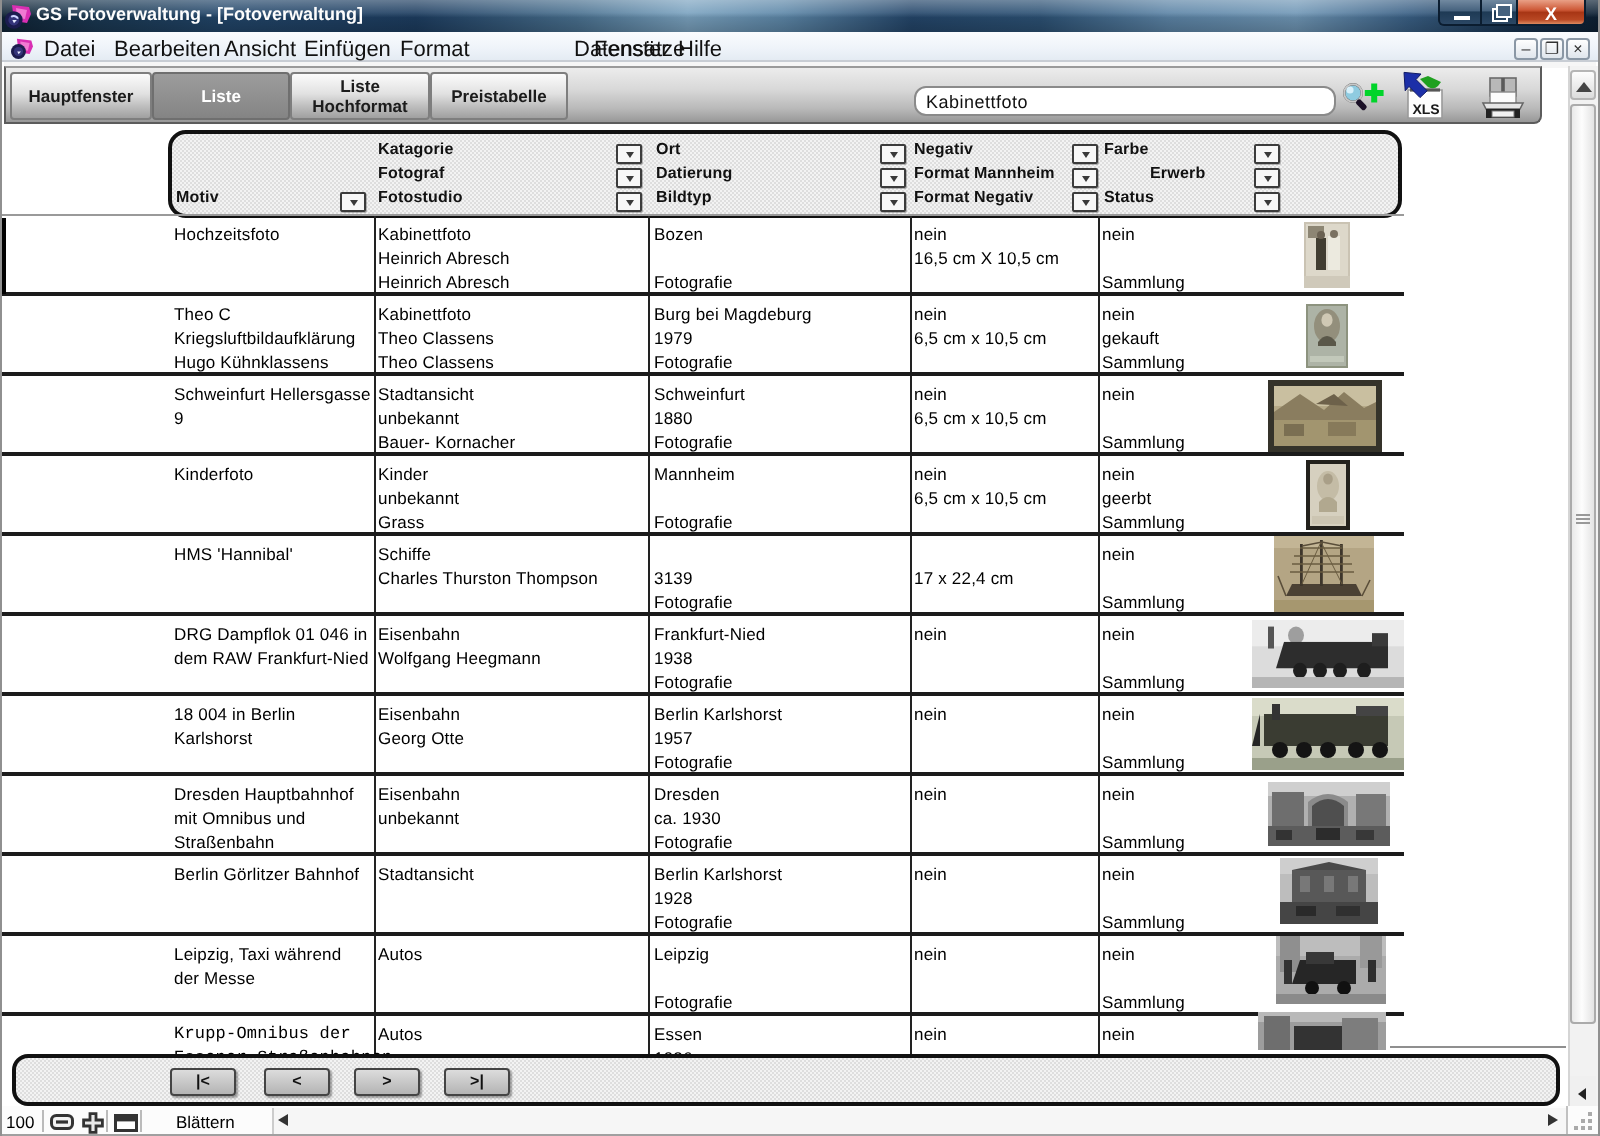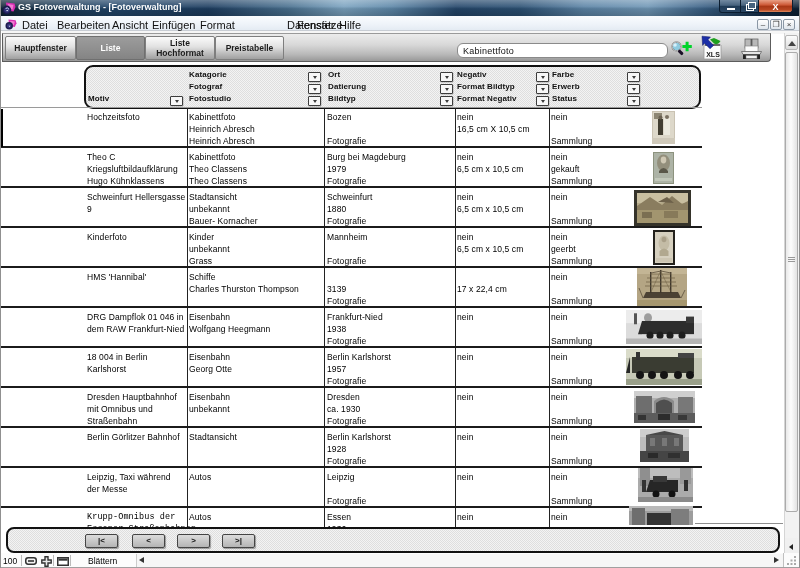--- a/index.html
+++ b/index.html
@@ -104,24 +104,24 @@
 <div id="fpanel" class="abs dots"></div>
 
 <div class="abs flabel" style="left:88px;top:94px;">Motiv</div>
 <div class="abs flabel" style="left:189px;top:70px;">Katagorie</div>
 <div class="abs flabel" style="left:189px;top:82px;">Fotograf</div>
 <div class="abs flabel" style="left:189px;top:94px;">Fotostudio</div>
 <div class="abs flabel" style="left:328px;top:70px;">Ort</div>
 <div class="abs flabel" style="left:328px;top:82px;">Datierung</div>
 <div class="abs flabel" style="left:328px;top:94px;">Bildtyp</div>
 <div class="abs flabel" style="left:457px;top:70px;">Negativ</div>
-<div class="abs flabel" style="left:457px;top:82px;">Format Bildtyp</div>
+<div class="abs flabel" style="left:457px;top:82px;">Format Mannheim</div>
 <div class="abs flabel" style="left:457px;top:94px;">Format Negativ</div>
 <div class="abs flabel" style="left:552px;top:70px;">Farbe</div>
-<div class="abs flabel" style="left:552px;top:82px;">Erwerb</div>
+<div class="abs flabel" style="left:575px;top:82px;">Erwerb</div>
 <div class="abs flabel" style="left:552px;top:94px;">Status</div>
 
 <div class="abs dd" style="left:170px;top:96px;"></div>
 <div class="abs dd" style="left:308px;top:72px;"></div>
 <div class="abs dd" style="left:308px;top:84px;"></div>
 <div class="abs dd" style="left:308px;top:96px;"></div>
 <div class="abs dd" style="left:440px;top:72px;"></div>
 <div class="abs dd" style="left:440px;top:84px;"></div>
 <div class="abs dd" style="left:440px;top:96px;"></div>
 <div class="abs dd" style="left:536px;top:72px;"></div>

